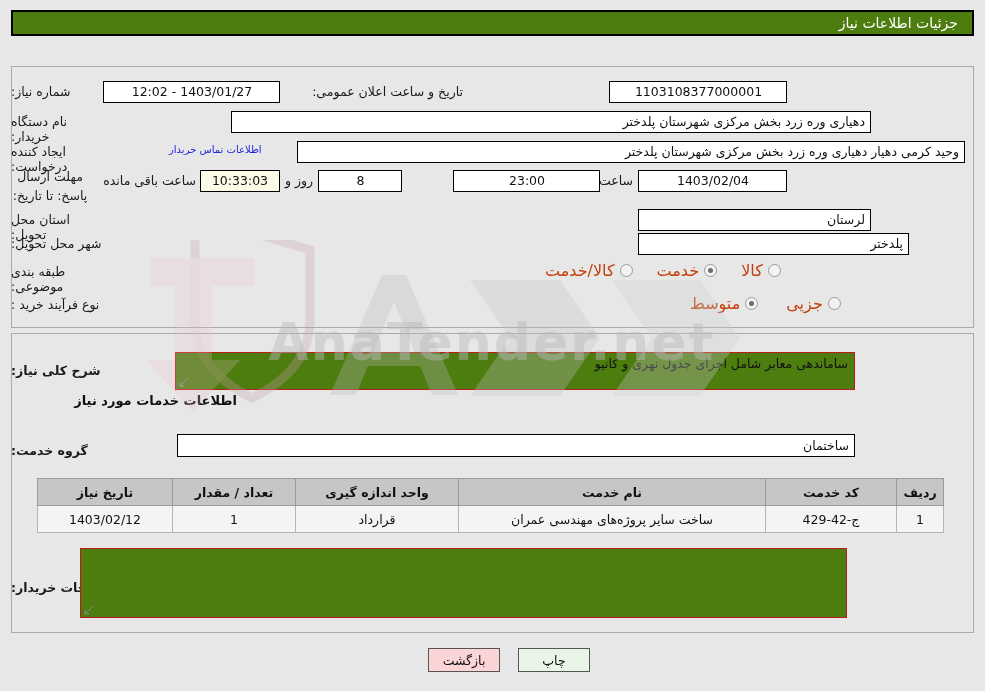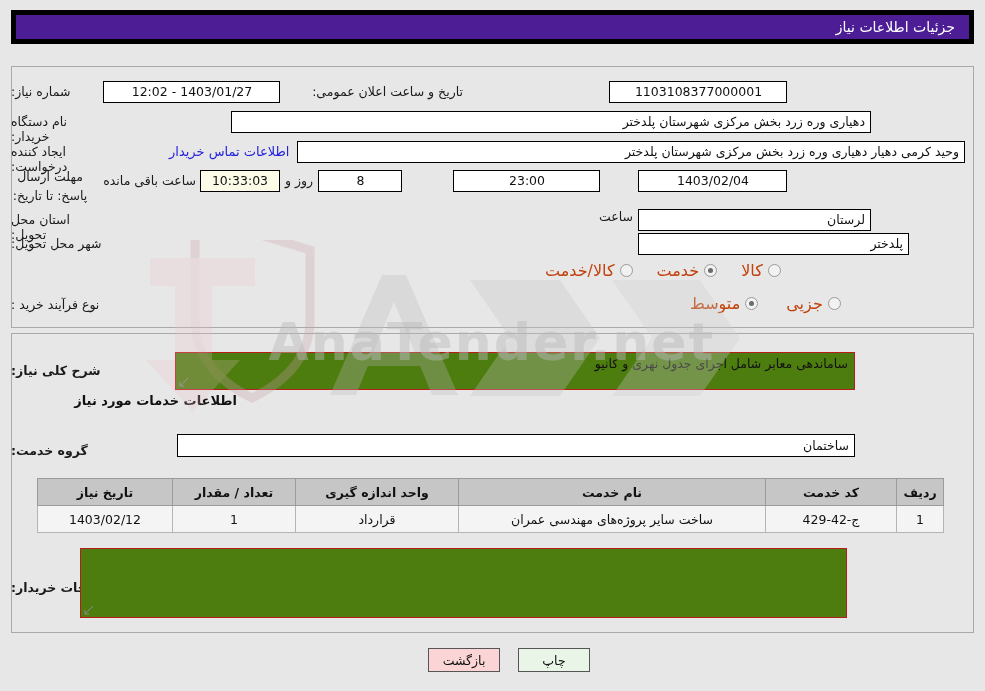--- a/index.html
+++ b/index.html
@@ -27,23 +27,23 @@
     z-index: 5;
     opacity: 1;
   }
 
   
   .title-bar {
     position: absolute;
     left: 11px;
     top: 10px;
     width: 963px;
-    height: 34px;
-    background: #4c1d95;
-    border: 5px solid #000000;
+    height: 26px;
+    background: #4d7c0f;
+    border: 2px solid #000000;
     box-sizing: border-box;
     display: flex;
     align-items: center;
     justify-content: flex-start;
     padding: 0 14px;
   }
   .title-bar .t {
     color: #ffffff;
     font-size: 14px;
     letter-spacing: .2px;
@@ -84,21 +84,21 @@
     overflow: hidden;
     text-overflow: clip;
     white-space: nowrap;
     display: block;
   }
   .field.center { text-align: center; padding-left: 6px; }
   .field.cream  { background: #fbfbe8; text-align: center; }
 
   .link {
     color: #2222dd;
-    font-size: 13px;
+    font-size: 10px;
     text-decoration: none;
     cursor: pointer;
   }
 
   
   .radio-wrap { display: inline-flex; align-items: center; gap: 5px; }
   .radio {
     width: 13px; height: 13px;
     border: 1px solid #9a9a9a;
     background: #f2f2f2;
@@ -237,33 +237,34 @@
   <div class="field" style="position:absolute; left:231px; top:111px; width:640px; text-align:right;">دهیاری وره زرد بخش مرکزی شهرستان پلدختر</div>
 
   <div class="lbl" style="position:absolute; right:865px; top:144px; width:109px; text-align:left;">ایجاد کننده درخواست:</div>
   <div class="field" style="position:absolute; left:297px; top:141px; width:668px; text-align:right;">وحید کرمی دهیار دهیاری وره زرد بخش مرکزی شهرستان پلدختر</div>
   <a class="link" style="position:absolute; left:169px; top:144px;">اطلاعات تماس خریدار</a>
 
   <div class="lbl" style="position:absolute; right:896px; top:167px; width:78px; text-align:center; line-height:19px;">
     <span>مهلت ارسال پاسخ: تا تاریخ:</span>
   </div>
   <div class="field center" style="position:absolute; left:638px; top:170px; width:149px;">1403/02/04</div>
-  <div class="lbl" style="position:absolute; left:603px; top:173px; width:30px; text-align:center;margin-top:36px;">ساعت</div>
+  <div class="lbl" style="position:absolute; left:603px; top:173px; width:30px; text-align:center;">ساعت</div>
   <div class="field center" style="position:absolute; left:453px; top:170px; width:147px;">23:00</div>
   <div class="field center" style="position:absolute; left:318px; top:170px; width:84px;">8</div>
   <div class="lbl" style="position:absolute; left:283px; top:173px; width:32px; text-align:center;">روز و</div>
   <div class="field cream" style="position:absolute; left:200px; top:170px; width:80px;">10:33:03</div>
   <div class="lbl" style="position:absolute; left:100px; top:173px; width:96px; text-align:right;">ساعت باقی مانده</div>
 
   <div class="lbl" style="position:absolute; right:876px; top:212px; width:98px; text-align:left;">استان محل تحویل:</div>
   <div class="field" style="position:absolute; left:638px; top:209px; width:233px; text-align:right;">لرستان</div>
 
   <div class="lbl" style="position:absolute; right:876px; top:236px; width:98px; text-align:left;">شهر محل تحویل:</div>
   <div class="field" style="position:absolute; left:638px; top:233px; width:271px; text-align:right;">پلدختر</div>
 
+  <div class="lbl" style="position:absolute; right:872px; top:264px; width:102px; text-align:left;">طبقه بندی موضوعی:</div>
   <div class="row" id="category-radios" style="left:545px; top:261px; gap:24px; flex-direction:row;">
       <span class="radio-wrap">
         <span class="radio"></span>
         <span class="radio-lbl">کالا</span>
       </span>
       <span class="radio-wrap">
         <span class="radio on"></span>
         <span class="radio-lbl">خدمت</span>
       </span>
       <span class="radio-wrap">

